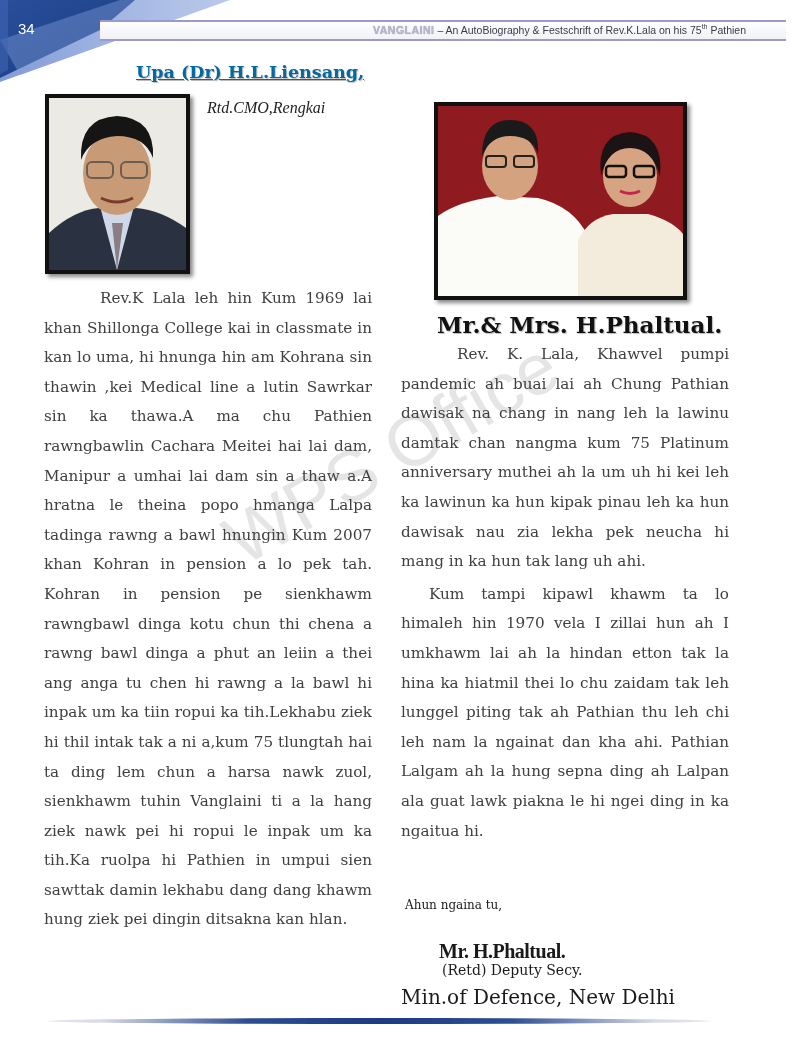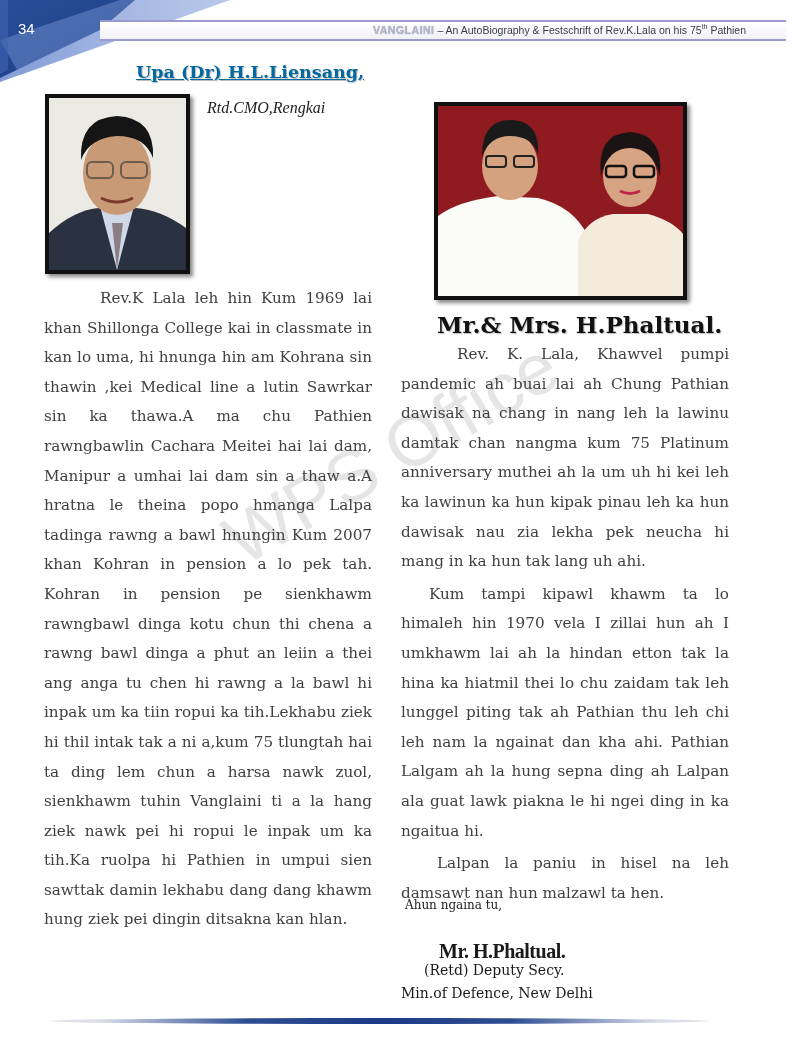--- a/index.html
+++ b/index.html
@@ -48,22 +48,22 @@
   .indent-big { text-indent: 56px; }
   .indent-mid { text-indent: 28px; }
   .indent-lal { text-indent: 36px; }
 
   .couple-name {
     position: absolute; left: 437px; top: 311px; font-family: "DejaVu Serif", serif; font-weight: bold;
     font-size: 23px; color: #111; text-shadow: 1px 1px 1px #bbb;
   }
   .closing { position: absolute; left: 405px; top: 898px; font-family: "DejaVu Serif", serif; font-size: 12px; }
   .sign-name { position: absolute; left: 439px; top: 940px; font-family: Liberation Serif, serif; font-weight: bold; font-size: 20px; letter-spacing: -0.5px; }
-  .sign-title { position: absolute; left: 424px; top: 962px; font-family: "DejaVu Serif", serif; font-size: 14px; }
-  .sign-org { position: absolute; left: 401px; top: 985px; font-family: "DejaVu Serif", serif; font-size: 14px; }
+  .sign-title { position: absolute; left: 442px; top: 962px; font-family: "DejaVu Serif", serif; font-size: 14px; }
+  .sign-org { position: absolute; left: 401px; top: 985px; font-family: "DejaVu Serif", serif; font-size: 20px; }
 
   .watermark {
     position: absolute; left: 210px; top: 510px; font-family: "Liberation Sans", sans-serif;
     font-size: 72px; color: rgba(160,160,160,0.28); transform: rotate(-30deg); transform-origin: left top;
     white-space: nowrap; pointer-events: none;
   }
   .footer-rule {
     position: absolute; left: 48px; top: 1018px; width: 662px; height: 6px;
     background: linear-gradient(90deg, #e6e6ea 0%, #d9dbe6 8%, #2d4d93 30%, #1d3b84 50%, #2d4d93 70%, #d9dbe6 92%, #e6e6ea 100%);
     border-radius: 50%;
@@ -132,21 +132,20 @@
     <rect x="196" y="60" width="20" height="11" rx="3" fill="none" stroke="#111" stroke-width="2.5"></rect>
     <path d="M182 85 Q192 90 202 85" stroke="#c0284a" stroke-width="3" fill="none"></path>
   </svg>
 </div>
 
 <div class="couple-name">Mr.&amp; Mrs. H.Phaltual.</div>
 
 <div class="col col-right">
   <p class="indent-big">Rev. K. Lala, Khawvel pumpi pandemic ah buai lai ah Chung Pathian dawisak na chang in nang leh la lawinu damtak chan nangma kum 75 Platinum anniversary muthei ah la um uh hi kei leh ka lawinun ka hun kipak pinau leh ka hun dawisak nau zia lekha pek neucha hi mang in ka hun tak lang uh ahi.</p>
   <p class="indent-mid" style="margin-top:3px">Kum tampi kipawl khawm ta lo himaleh hin 1970 vela I zillai hun ah I umkhawm lai ah la hindan etton tak la hina ka hiatmil thei lo chu zaidam tak leh lunggel piting tak ah Pathian thu leh chi leh nam la ngainat dan kha ahi. Pathian Lalgam ah la hung sepna ding ah Lalpan ala guat lawk piakna le hi ngei ding in ka ngaitua hi.</p>
-  <p class="indent-lal" style="margin-top:3px">Lalpan la paniu in hisel na leh damsawt nan hun malzawl ta hen.</p>
 </div>
 
 <div class="closing">Ahun ngaina tu,</div>
 <div class="sign-name">Mr. H.Phaltual.</div>
 <div class="sign-title">(Retd) Deputy Secy.</div>
 <div class="sign-org">Min.of Defence, New Delhi</div>
 
 <div class="footer-rule"></div>
 
 </body></html>

